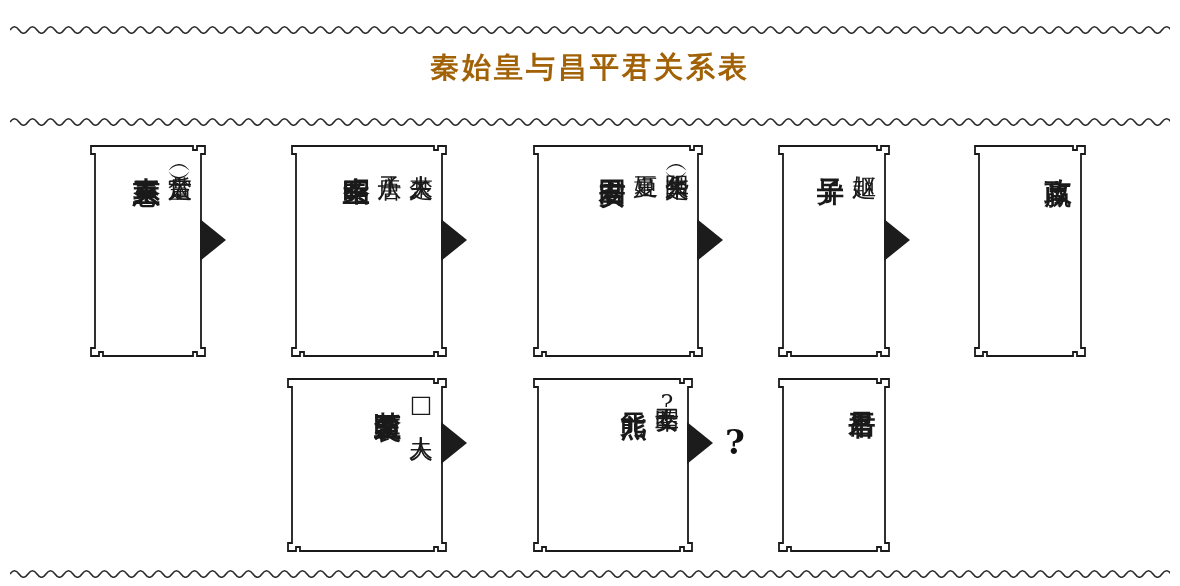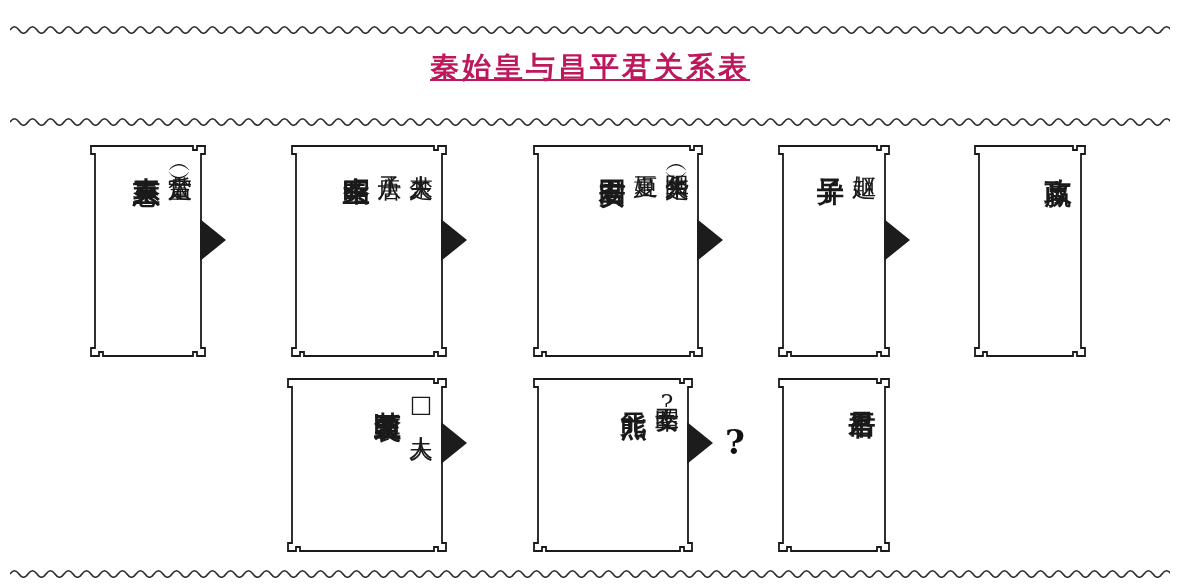--- a/index.html
+++ b/index.html
@@ -33,22 +33,21 @@
     top: 48px;
     width: 1180px;
     text-align: center;
   }
   .title {
     display: inline-block;
     font-family: "DejaVu Serif", "Liberation Serif", serif;
     font-weight: bold;
     font-size: 29px;
     letter-spacing: 3px;
-    color: #be185d;
-    text-decoration: underline;
+    color: #a16207;
   }
 
   
   .chart {
     position: absolute;
     left: 0;
     top: 0;
     width: 1180px;
     height: 586px;
   }

